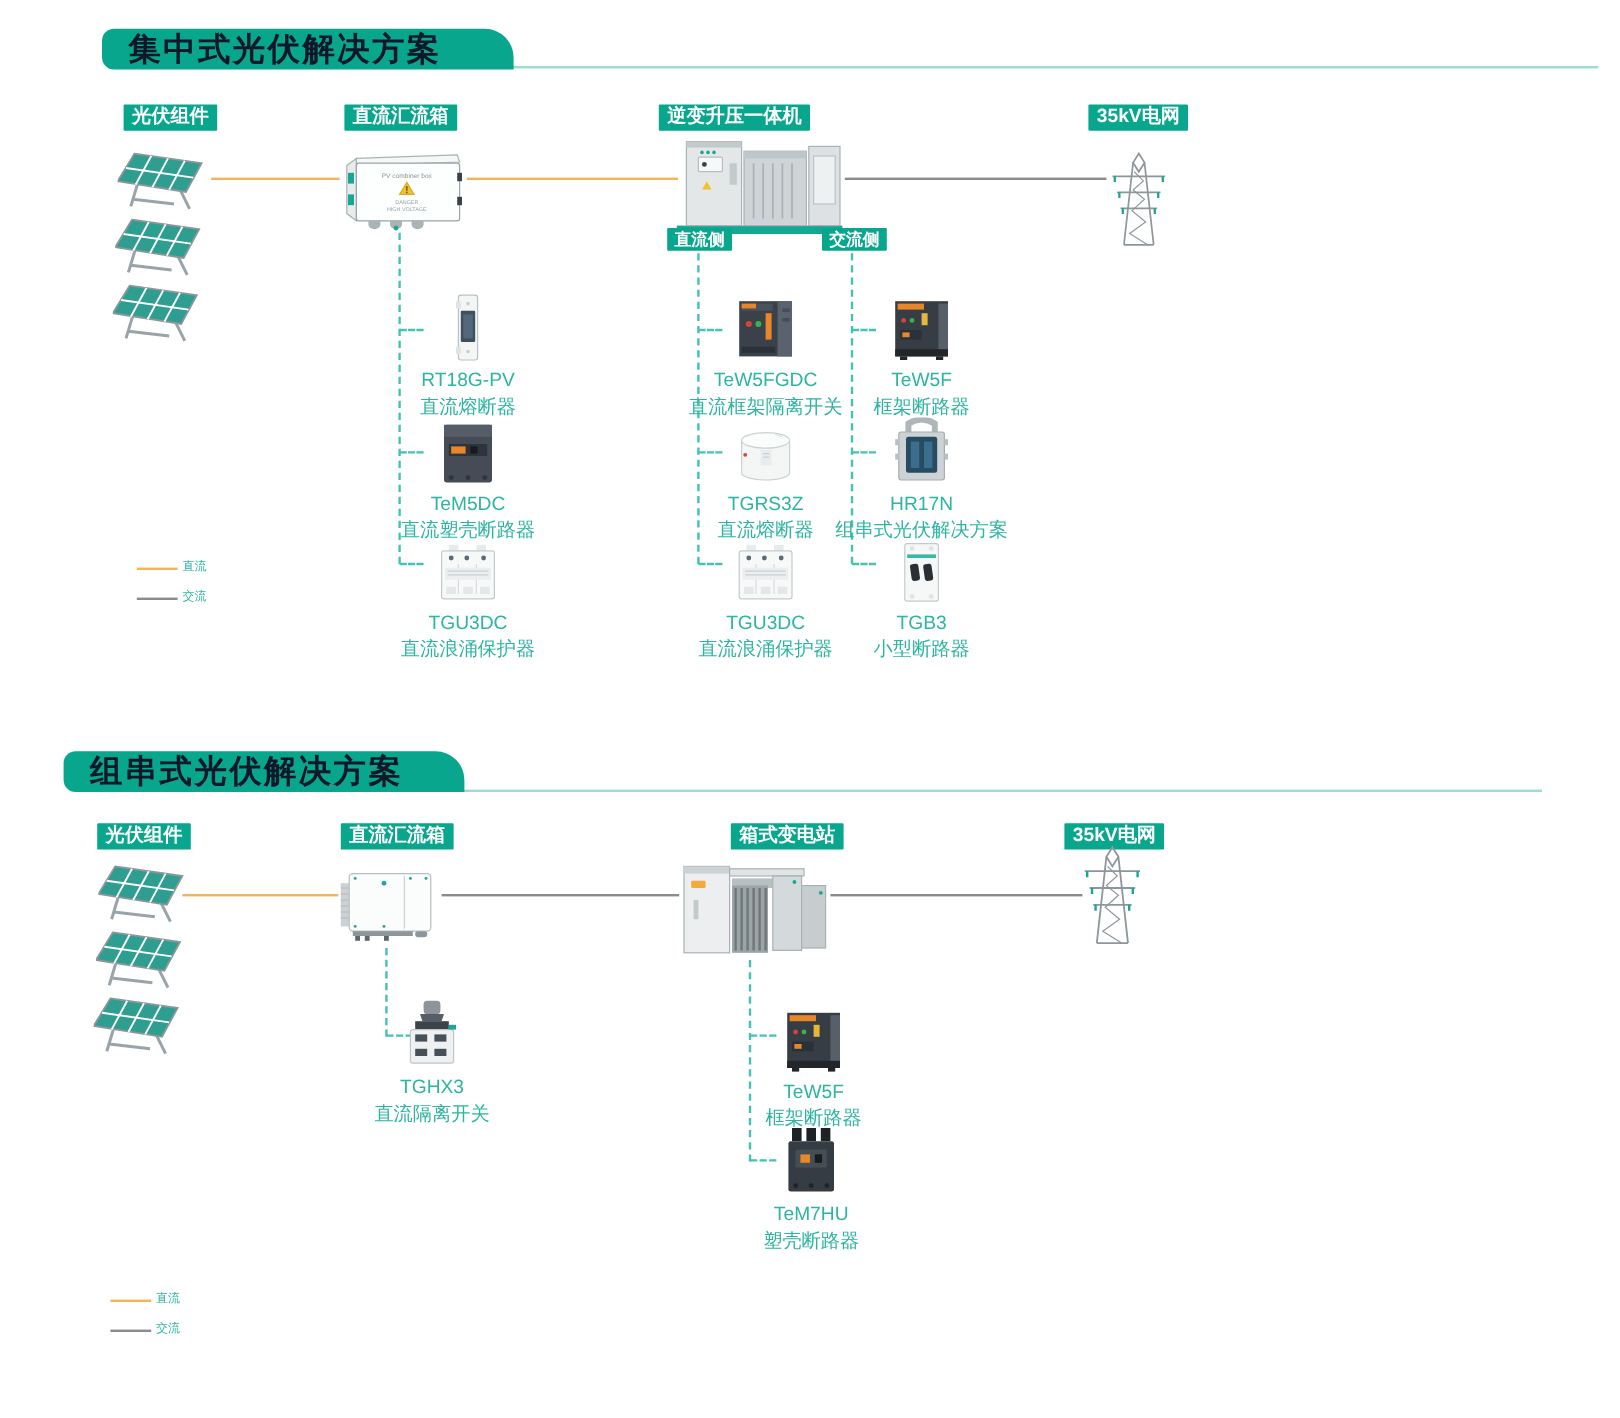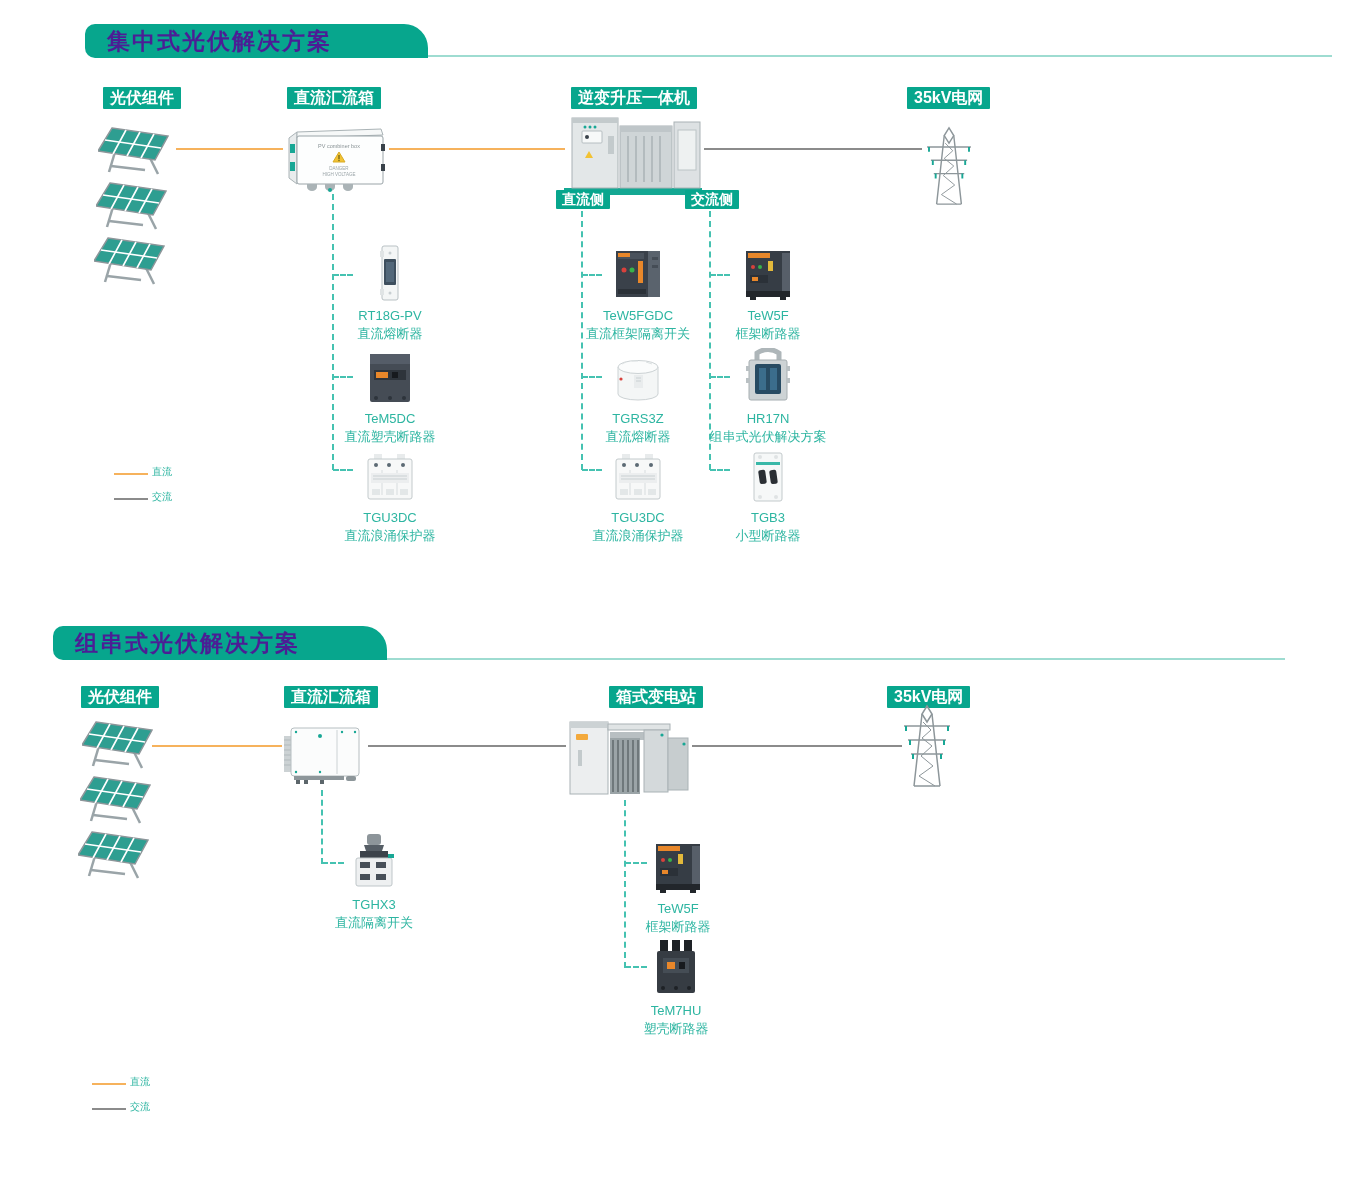--- a/index.html
+++ b/index.html
@@ -1,22 +1,22 @@
 <!DOCTYPE html>
 <html style="--teal: #07a68d; --teal-rule: #9edcd1; --teal-dash: #45c2b1; --teal-text: #2db5a1; --dc-orange: #f6b25c; --ac-gray: #8b8b8b;"><head>
 <meta charset="utf-8">
 <style>
   * { margin:0; padding:0; box-sizing:border-box; }
   html,body { background:#fff; }
   body { font-family:"Liberation Sans","DejaVu Sans",sans-serif; }
   .canvas { position:relative; width:1350px; height:1182px; background:#fff; overflow:hidden; }
 
   .title-bar {
-    position:absolute; background:var(--teal,#07a68d); color:#4c1d95; font-weight:bold;
-    font-size:23px; letter-spacing:2px; display:flex; align-items:center;
+    position:absolute; background:var(--teal,#07a68d); color:#0f172a; font-weight:bold;
+    font-size:27px; letter-spacing:2px; display:flex; align-items:center;
     padding-left:22px; border-radius:10px 24px 0 10px; z-index:3; height:34px;
   }
   .rule { position:absolute; height:2px; background:var(--teal-rule,#9edcd1); z-index:1; }
 
   .badge {
     position:absolute; background:var(--teal,#07a68d); color:#fff; font-weight:bold;
     font-size:16px; line-height:22px; padding:0 7px; white-space:nowrap; border-radius:1px; z-index:2;
   }
   .badge.small { font-size:14px; line-height:19px; padding:0 6px; }
 
@@ -24,38 +24,38 @@
   .hline.dc { background:var(--dc-orange,#f6b25c); }
   .hline.ac { background:var(--ac-gray,#8b8b8b); }
 
   .vdash { position:absolute; width:0; border-left:2px dashed var(--teal-dash,#45c2b1); z-index:0; }
   .hdash { position:absolute; height:0; border-top:2px dashed var(--teal-dash,#45c2b1); z-index:0; }
 
   .illus { position:absolute; z-index:2; }
 
   .cell { position:absolute; width:170px; text-align:center; z-index:2; }
   .cell-img { height:58px; display:flex; align-items:flex-end; justify-content:center; margin-bottom:6px; }
-  .comp-model, .comp-desc { color:var(--teal-text,#2db5a1); font-size:13px; line-height:1.4; }
+  .comp-model, .comp-desc { color:var(--teal-text,#2db5a1); font-size:16px; line-height:1.4; }
 
   .legend-line { position:absolute; width:34px; height:2px; }
   .legend-line.dc { background:var(--dc-orange,#f6b25c); }
   .legend-line.ac { background:var(--ac-gray,#8b8b8b); }
   .legend-label { position:absolute; color:var(--teal-text,#2db5a1); font-size:10px; }
 </style>
 </head>
 <body>
 
 <div class="canvas">
 
   <div class="rule" style="left:95px;top:55px;width:1237px"></div>
   <div class="title-bar" style="left:85px;top:24px;width:343px">集中式光伏解决方案</div>
 
   <div class="badge" style="left:103px;top:87px">光伏组件</div>
   <div class="badge" style="left:287px;top:87px">直流汇流箱</div>
-  <div class="badge" style="left:571px;top:87px">逆变升压一体机</div>
+  <div class="badge" style="left:549px;top:87px">逆变升压一体机</div>
   <div class="badge" style="left:907px;top:87px">35kV电网</div>
 
   <div class="hline dc" style="left:176px;top:148px;width:107px"></div>
   <div class="hline dc" style="left:389px;top:148px;width:176px"></div>
   <div class="hline ac" style="left:704px;top:148px;width:218px"></div>
 
   <div class="illus" style="left:98px;top:126px">
     <svg width="80" height="52" viewBox="0 0 80 52">
         <g stroke="#9aa4a8" stroke-width="2.5" fill="none">
           <path d="M17 26 L11 46"></path>
@@ -455,21 +455,21 @@
       </g>
     </svg>
   </div>
 
   <div class="vdash" style="left:321px;top:790px;height:74px"></div>
   <div class="hdash" style="left:322px;top:862px;width:22px"></div>
   <div class="vdash" style="left:624px;top:800px;height:168px"></div>
   <div class="hdash" style="left:625px;top:862px;width:22px"></div>
   <div class="hdash" style="left:625px;top:966px;width:22px"></div>
 
-  <div class="cell" style="left:289px;top:832px">
+  <div class="cell" style="left:275px;top:832px">
     <div class="cell-img">
       <svg width="44" height="58" viewBox="0 0 44 58">
           <rect x="15" y="2" width="14" height="11" rx="3" fill="#8d959a"></rect>
           <polygon points="12,13 32,13 30,19 14,19" fill="#565e66"></polygon>
           <rect x="8" y="19" width="28" height="7" fill="#3c434b"></rect>
           <rect x="4" y="26" width="36" height="28" rx="2" fill="#eef0f1" stroke="#bfc6c9"></rect>
           <rect x="8" y="30" width="10" height="6" fill="#474f58"></rect>
           <rect x="24" y="30" width="10" height="6" fill="#474f58"></rect>
           <rect x="8" y="42" width="10" height="6" fill="#474f58"></rect>
           <rect x="24" y="42" width="10" height="6" fill="#474f58"></rect>

